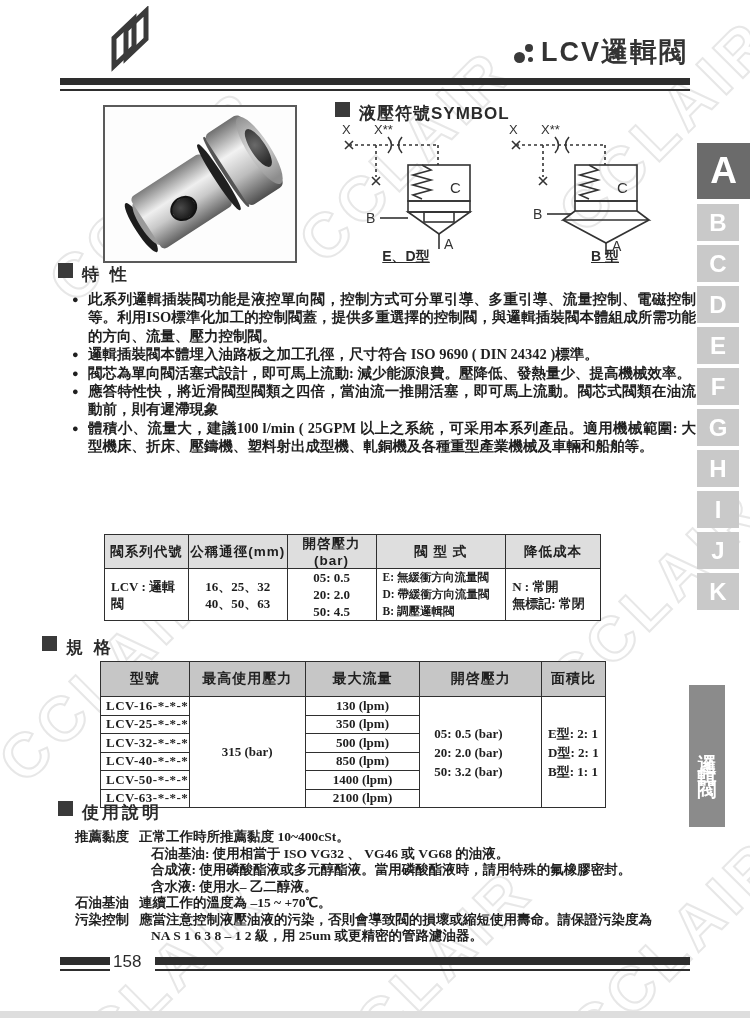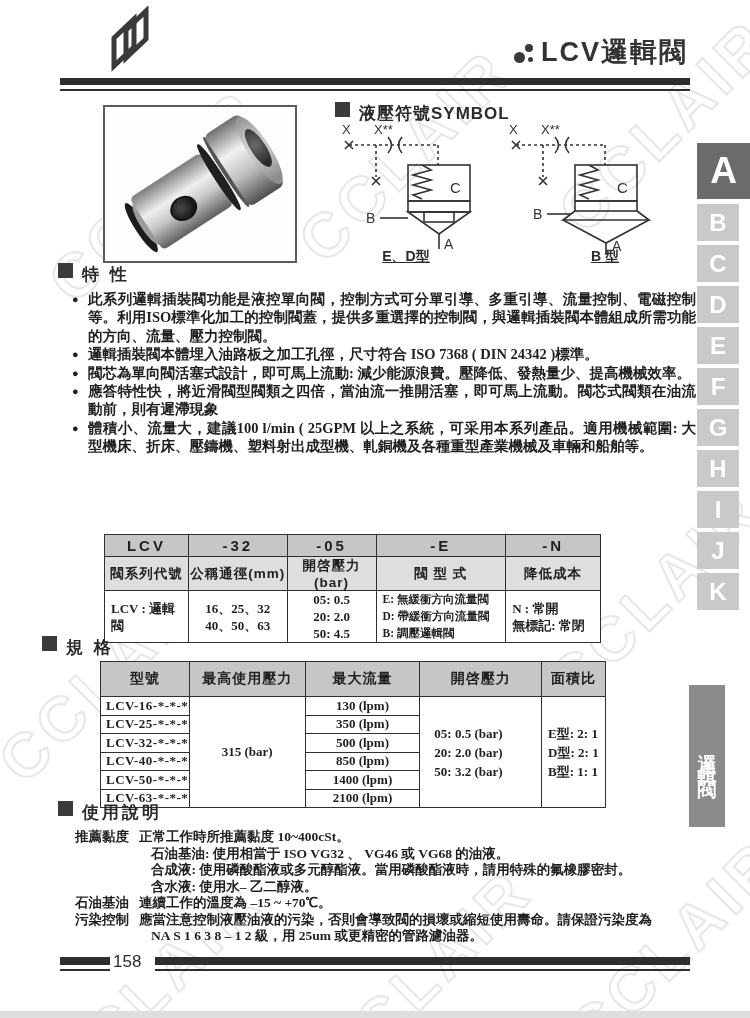--- a/index.html
+++ b/index.html
@@ -228,42 +228,35 @@
   <div class="side-tab">
       <span>邏輯閥</span>
     </div>
 
   <div class="sec-head" style="left:58px; top:263px;">
     <span class="sq"></span>
     <span class="sec-title">特 性</span>
   </div>
   <ul class="features">
     <li>此系列邏輯插裝閥功能是液控單向閥，控制方式可分單引導、多重引導、流量控制、電磁控制等。利用ISO標準化加工的控制閥蓋，提供多重選擇的控制閥，與邏輯插裝閥本體組成所需功能的方向、流量、壓力控制閥。</li>
-    <li>邏輯插裝閥本體埋入油路板之加工孔徑，尺寸符合 ISO 7368 ( DIN 24342 )標準。</li>
+    <li>邏輯插裝閥本體埋入油路板之加工孔徑，尺寸符合 ISO 9690 ( DIN 24342 )標準。</li>
     <li>閥芯為單向閥活塞式設計，即可馬上流動: 減少能源浪費。壓降低、發熱量少、提高機械效率。</li>
     <li>應答特性快，將近滑閥型閥類之四倍，當油流一推開活塞，即可馬上流動。閥芯式閥類在油流動前，則有遲滯現象</li>
     <li>體積小、流量大，建議100 l/min ( 25GPM 以上之系統，可采用本系列產品。適用機械範圍: 大型機床、折床、壓鑄機、塑料射出成型機、軋銅機及各種重型產業機械及車輛和船舶等。</li>
   </ul>
 
   <table class="ord-table">
     <colgroup>
         <col style="width:84px">
         <col style="width:99px">
         <col style="width:89px">
         <col style="width:130px">
         <col style="width:95px">
       </colgroup>
     <tbody>
-        <tr class="r1">
-      <td>LCV</td>
-      <td>-32</td>
-      <td>-05</td>
-      <td>-E</td>
-      <td>-N</td>
-    </tr>
     <tr class="r2">
       <td>閥系列代號</td>
       <td>公稱通徑(mm)</td>
       <td>開啓壓力(bar)</td>
       <td>閥 型 式</td>
       <td>降低成本</td>
     </tr>
     <tr class="r3">
       <td>
             <div class="cell-stack ta-l">

